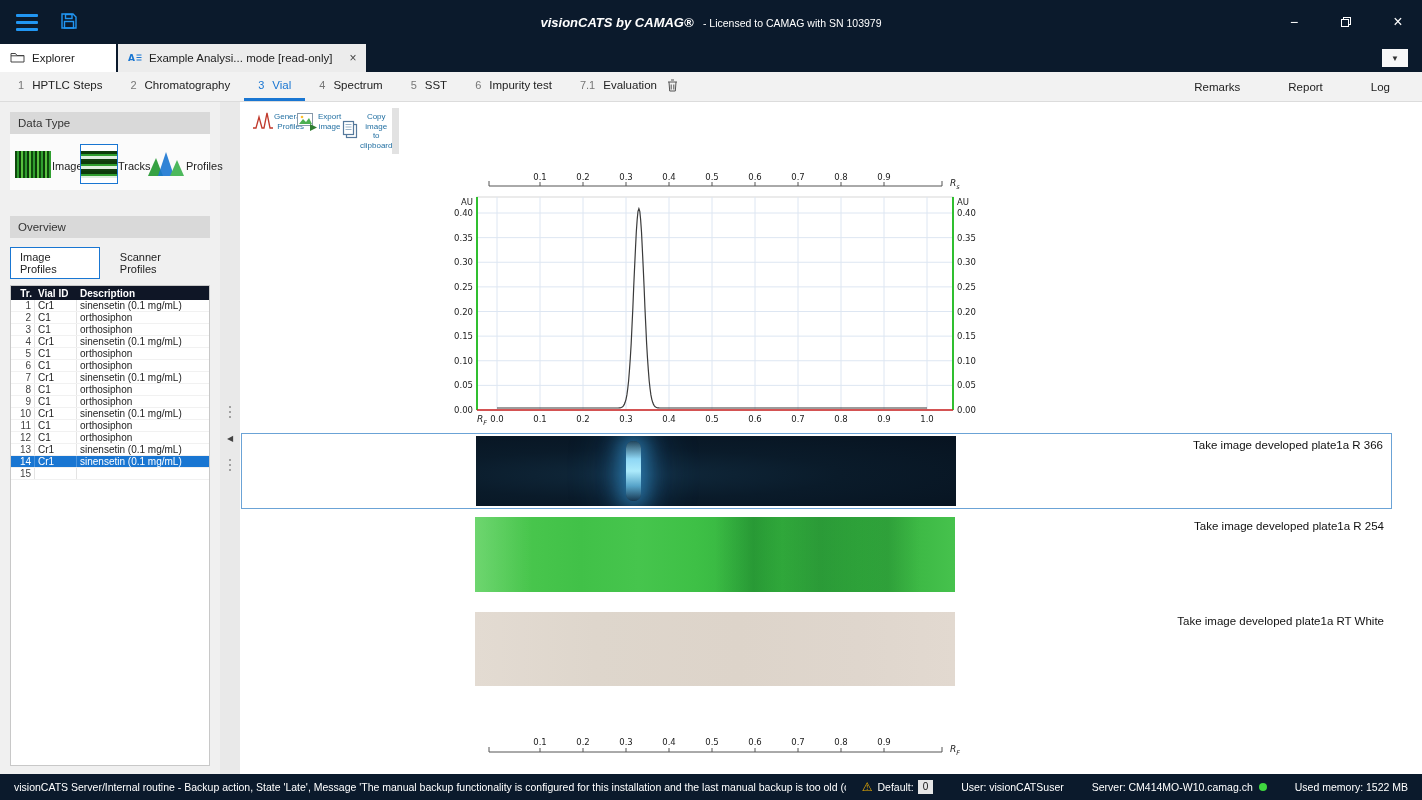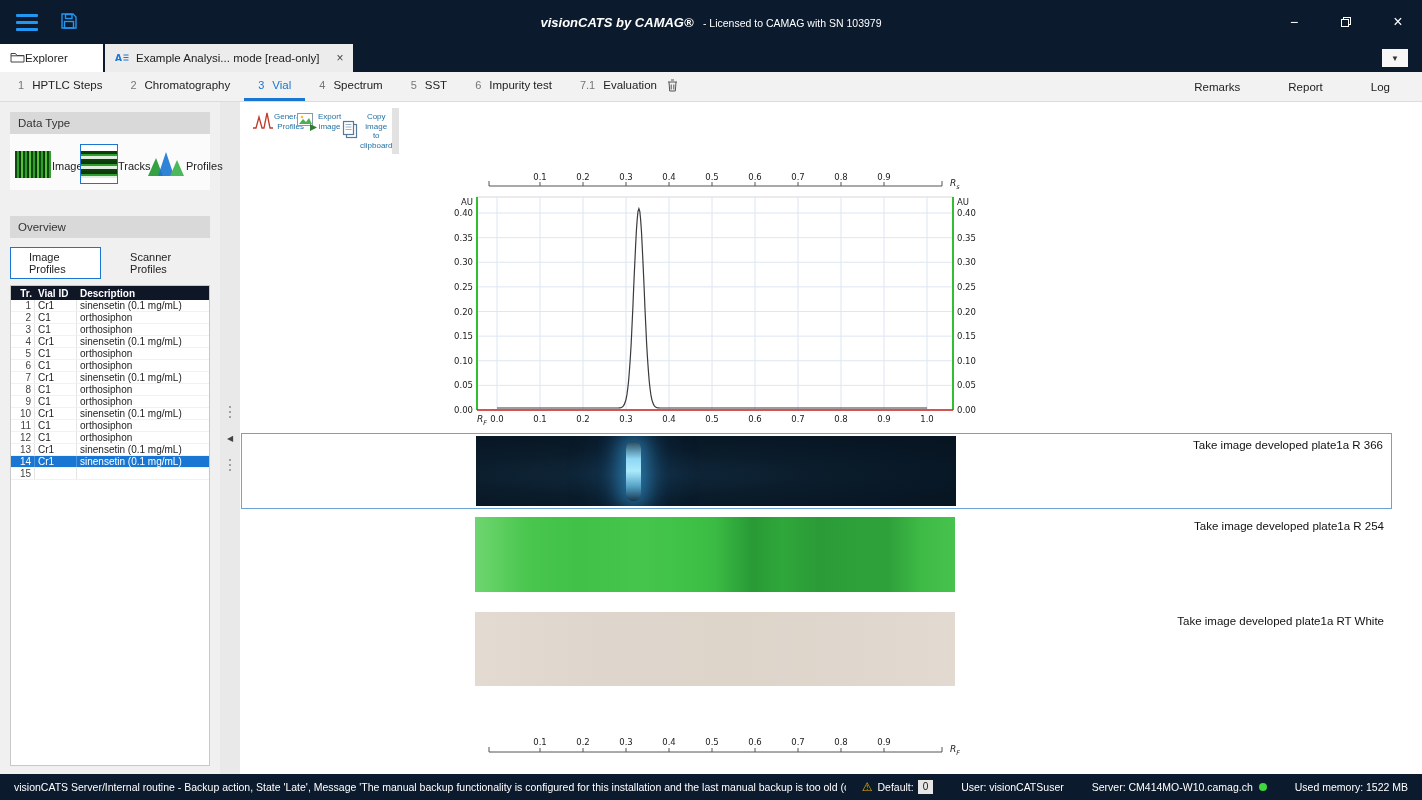--- a/index.html
+++ b/index.html
@@ -14,21 +14,21 @@
 .save-btn{margin-left:22px;display:flex;align-items:center;cursor:pointer}
 .win-title{position:absolute;left:0;right:0;text-align:center;pointer-events:none}
 .win-title .brand{font-weight:bold;font-style:italic;font-size:13px}
 .win-title .license{font-size:10.5px;margin-left:6px;font-weight:normal}
 .win-controls{position:absolute;right:16px;display:flex;align-items:center;gap:36px}
 .win-controls .wbtn{color:#fff;font-size:14px;cursor:pointer;display:flex;align-items:center;justify-content:center;width:16px;height:16px}
 
 
 .tabrow{height:28px;background:#0b1a2c;display:flex;position:relative}
 .tab{height:28px;display:flex;align-items:center;padding:0 10px;font-size:11.5px;color:#222;cursor:pointer}
-.tab-explorer{background:#ffffff;width:103px;}
+.tab-explorer{background:#ffffff;width:116px;gap:7px}
 .tab-document{background:#ececec;margin-left:2px;gap:7px}
 .tab-close{margin-left:10px;font-size:12px;color:#444;cursor:pointer}
 .dropdown-btn{position:absolute;right:14px;top:5px;width:26px;height:18px;background:#f7f7f7;display:flex;align-items:center;justify-content:center;font-size:8px;color:#333;cursor:pointer}
 
 
 .steprow{height:30px;background:#f2f2f2;border-bottom:1px solid #dcdcdc;display:flex;align-items:stretch;padding-left:4px;font-size:11.5px}
 .step-item{display:flex;align-items:center;padding:0 14px;gap:8px;cursor:pointer;border-bottom:3px solid transparent}
 .step-num{color:#777;font-size:11px}
 .step-label{color:#222}
 .step-item.active{border-bottom-color:#1976d2}
@@ -45,21 +45,21 @@
 .sec-header{height:22px;background:#d9d9d9;color:#333;font-size:11.5px;display:flex;align-items:center;padding-left:8px;flex:none}
 .dtype-body{background:#fbfbfb;padding:10px 4px 6px;display:flex;gap:4px;flex:none}
 .dtype-item{width:62px;display:flex;flex-direction:row;align-items:center;cursor:pointer}
 .dtype-iconbox{width:48px;height:40px;display:flex;align-items:center;justify-content:center;border:1px solid transparent}
 .dtype-item.selected .dtype-iconbox{border:1px solid #1976d2;background:#fff}
 .dtype-label{font-size:11px;color:#222;margin-top:4px}
 .icon-images{width:36px;height:27px;background:repeating-linear-gradient(90deg,#0e4a0c 0 2px,#2f9e2f 2px 4px,#0b3a09 4px 6px,#57c13e 6px 8px)}
 .icon-tracks{width:36px;height:27px;background:repeating-linear-gradient(180deg,#0d3b0b 0 3px,#2f9e2f 3px 5px,#dff0df 5px 8px,#123f10 8px 10px)}
 .overview-gap{height:26px;flex:none}
 .profile-tabs{display:flex;gap:10px;margin-top:9px;align-items:center;flex:none}
-.ptab{font-size:11px;padding:3px 18px;color:#222;cursor:pointer;border:1px solid transparent}
+.ptab{font-size:11px;padding:3px 9px;color:#222;cursor:pointer;border:1px solid transparent}
 .ptab.selected{background:#fff;border:1px solid #1976d2}
 .table-panel{flex:1;background:#fff;border:1px solid #c8c8c8;margin-top:6px;overflow:hidden;font-size:10px}
 .thead{display:flex;background:#0f1626;color:#fff;height:14px;align-items:center;font-weight:bold}
 .tcell{padding:0 3px;overflow:hidden;white-space:nowrap}
 .c-tr{width:24px;text-align:right;flex:none}
 .c-vial{width:42px;flex:none}
 .c-desc{flex:1}
 .trow{display:flex;height:12px;align-items:center;border-bottom:1px solid #f1f1f1;color:#222;cursor:pointer}
 .trow .c-tr{border-right:1px solid #e4e4e4;color:#444;height:100%;line-height:11px}
 .trow .c-vial{border-right:1px solid #e4e4e4;height:100%;line-height:11px}

